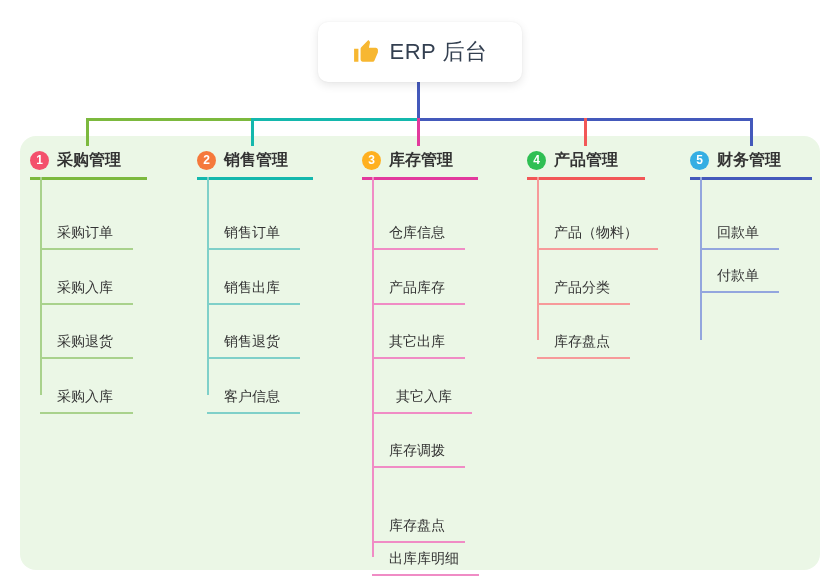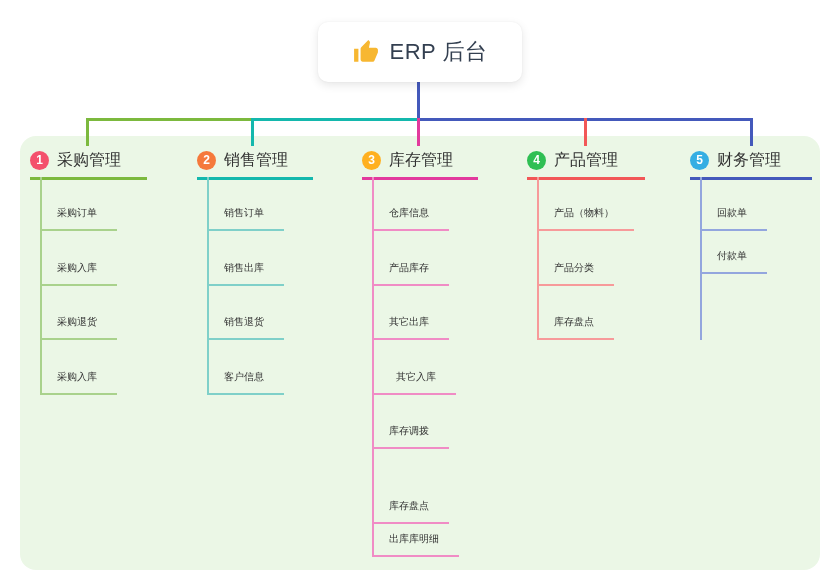--- a/index.html
+++ b/index.html
@@ -25,26 +25,26 @@
   .branch-header {
     position:absolute; top:149px; height:22px;
     border-bottom:3px solid #ccc; padding-bottom:6px;
     display:flex; align-items:center; gap:8px;
   }
   .badge {
     width:19px; height:19px; border-radius:50%; flex:none;
     color:#fff; font-size:12px; font-weight:bold;
     display:flex; align-items:center; justify-content:center;
   }
-  .branch-label { font-size:16px; color:#333333; font-weight:400; white-space:nowrap; }
+  .branch-label { font-size:16px; color:#333333; font-weight:700; white-space:nowrap; }
   .v-rail { position:absolute; width:2px; }
   .child {
     position:absolute; border-bottom:2px solid #ccc;
-    padding:0 20px 6px 17px; font-size:10px; line-height:20px;
-    color:#333333; white-space:nowrap;
+    padding:0 20px 6px 17px; font-size:14px; line-height:20px;
+    color:#333333; white-space:nowrap;margin-top:19px;
   }
 </style>
 </head>
 <body>
 
 <div class="canvas">
 
   <div class="panel" style="background: rgb(235, 247, 230);"></div>
 
   <div class="root-line" style="background: rgb(68, 89, 187);"></div>

